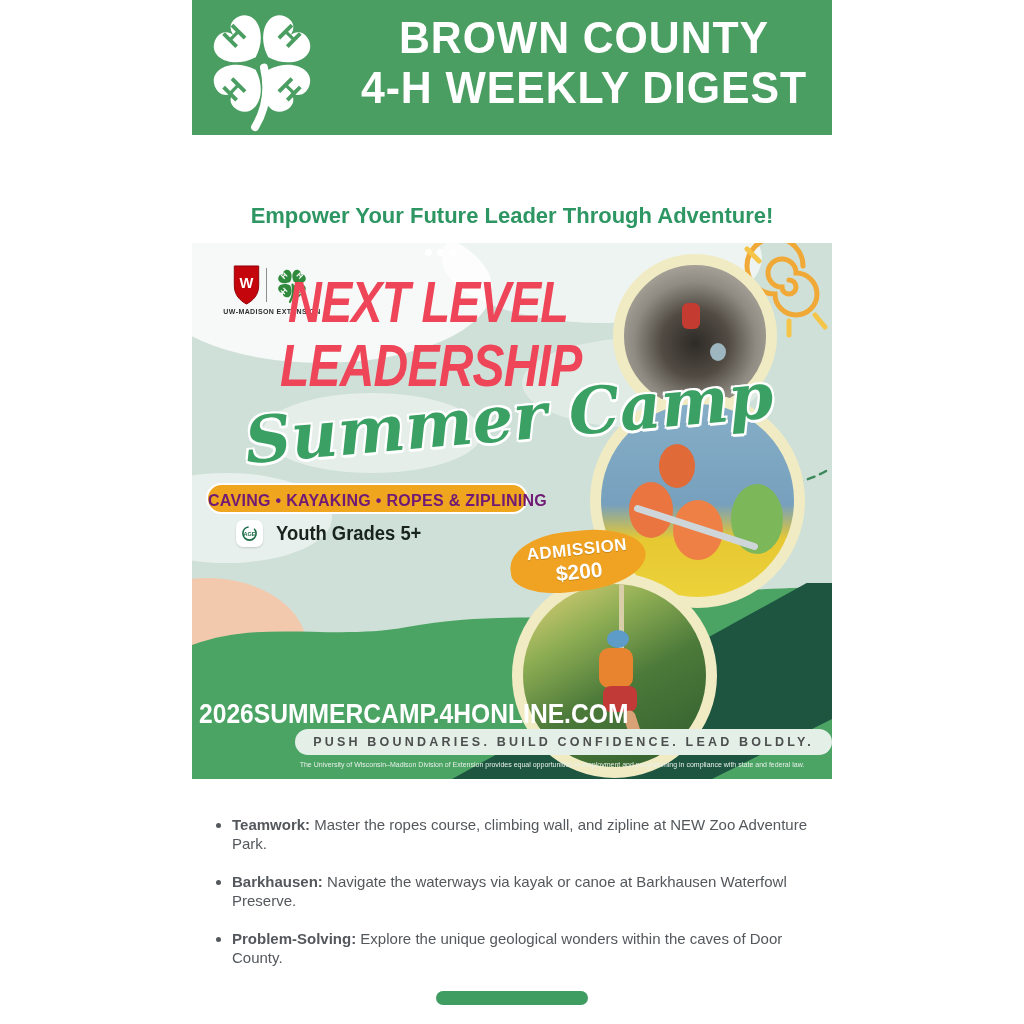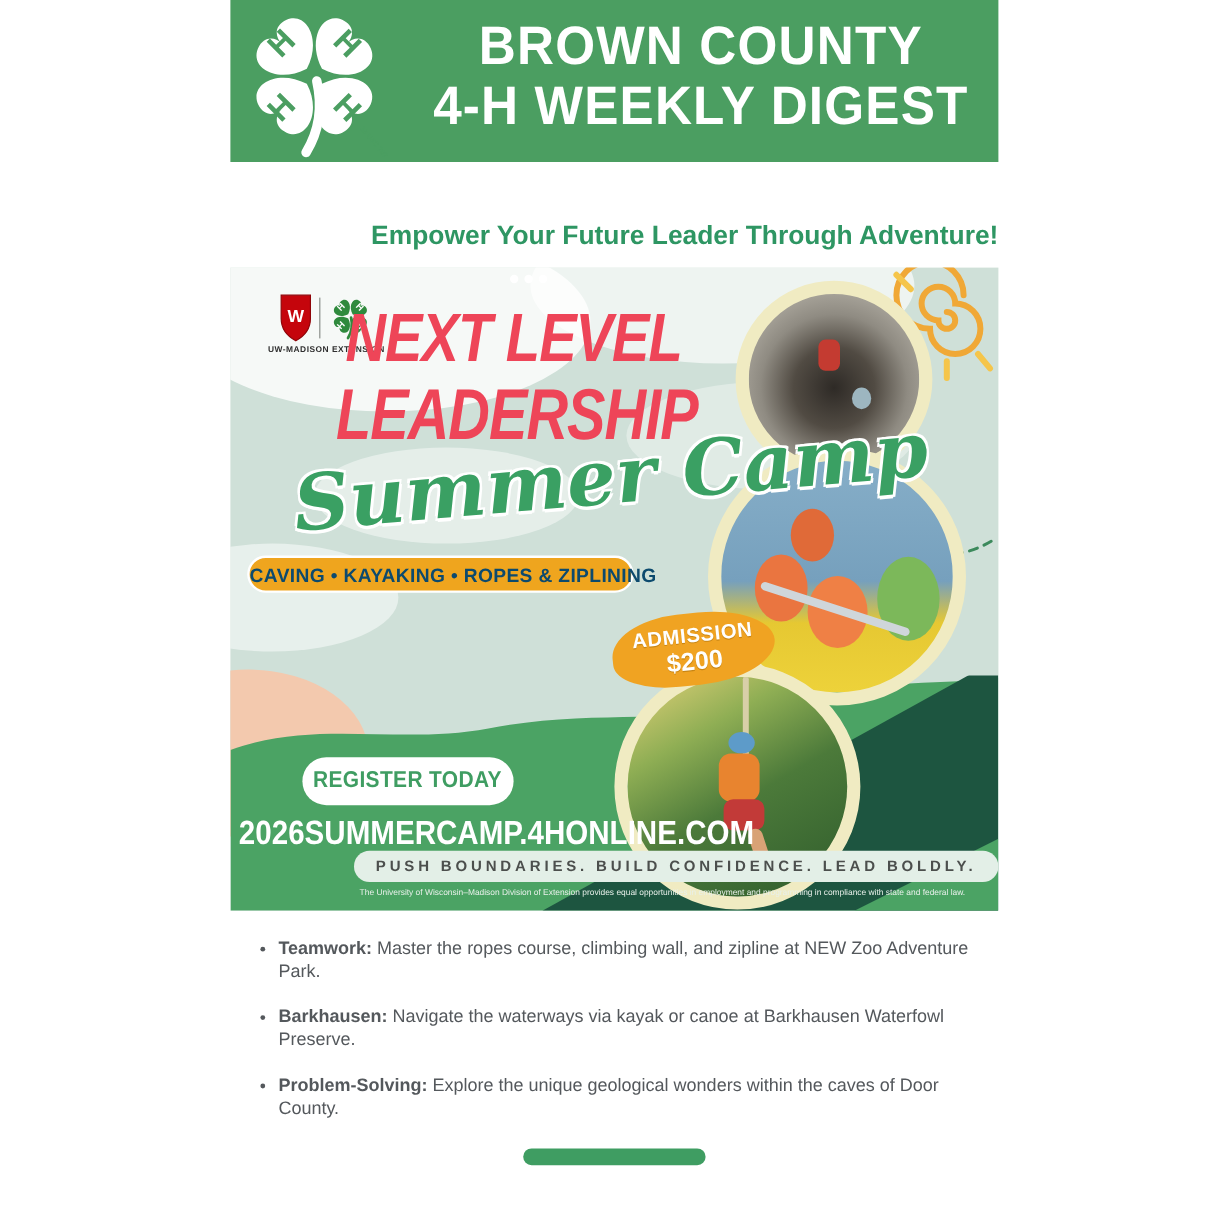--- a/index.html
+++ b/index.html
@@ -8,21 +8,21 @@
   .email { width:640px; margin:0 auto; }
 
   
   .banner { position:relative; height:135px; background:#4b9e61; overflow:hidden; }
   .banner-clover { position:absolute; left:4px; top:2px; }
   .banner-text { position:absolute; left:150px; right:6px; top:13px; text-align:center;
     color:#fff; font-weight:800; font-size:45px; line-height:50px; letter-spacing:1px;
     transform:scaleX(0.95); transform-origin:center; white-space:nowrap; }
 
   
-  .intro { margin-top:48px; text-align:right; }
+  .intro { margin-top:68px; text-align:center; }
   .intro h1 { color:#2e9663; font-size:22px; font-weight:700; }
 
   
   .flyer { position:relative; width:640px; height:536px; margin-top:14px;
     background:#cfe0d8; overflow:hidden; }
   .cloud { position:absolute; background:rgba(255,255,255,.65); border-radius:50%; }
   .dots { position:absolute; left:233px; top:6px; display:flex; gap:5px; }
   .dots span { width:7px; height:7px; border-radius:50%; background:#fff; }
 
   .sun { position:absolute; left:535px; top:-4px; }
@@ -54,21 +54,21 @@
     transform:scaleX(0.82); transform-origin:left; }
   .title2 { position:absolute; left:88px; top:88px; color:#ee4558; font-weight:800;
     font-style:italic; font-size:60px; letter-spacing:-1px; white-space:nowrap;
     transform:scaleX(0.80); transform-origin:left; }
   .script { position:absolute; left:52px; top:136px; width:560px;
     font-family:"DejaVu Serif", serif; font-style:italic; font-weight:700;
     font-size:64px; color:#3aa063; transform:rotate(-5deg); white-space:nowrap;
     text-shadow:-2px -2px 0 #fff, 2px -2px 0 #fff, -2px 2px 0 #fff, 2px 2px 0 #fff, 0 3px 0 #fff; }
 
   .activities { position:absolute; left:14px; top:240px; width:322px; height:31px;
-    background:#efa51e; border-radius:18px; color:#0c4a6e; font-weight:800; font-size:16px;
+    background:#efa51e; border-radius:18px; color:#701a75; font-weight:800; font-size:16px;
     line-height:31px; text-align:center; letter-spacing:.3px; white-space:nowrap;
     border:2px solid #fff; }
 
   .details { position:absolute; left:44px; top:274px; }
   .drow { display:flex; align-items:center; gap:13px; height:33px; }
   .dicon { width:27px; height:27px; background:#fff; border-radius:7px;
     display:flex; align-items:center; justify-content:center;
     box-shadow:0 1px 2px rgba(0,0,0,.15); }
   .dtext { font-size:20px; font-weight:800; color:#17231c; white-space:nowrap;
     transform:scaleX(0.92); transform-origin:left; }
@@ -92,21 +92,21 @@
 
   .tagline { position:absolute; left:103px; top:486px; width:537px; height:26px;
     background:#e3efe7; color:#4c4f4d; font-weight:700; font-size:12.5px; line-height:26px;
     text-align:center; letter-spacing:3.2px; white-space:nowrap;border-radius:13px; }
   .legal { position:absolute; left:90px; top:518px; width:540px; text-align:center;
     color:#e8f0ea; font-size:7px; }
 
   
   .copy { padding:0 10px; color:#54585c; font-size:15px; line-height:19px; }
   .copy p { margin-top:14px; }
-  .copy ul { margin:22px 0 0 0; padding-left:30px; }
+  .copy ul { margin:36px 0 0 0; padding-left:30px; }
   .copy li { margin-bottom:19px; }
   .copy strong { font-weight:700; }
 
   .cta { display:block; margin:24px auto 0; width:152px; height:14px;
     background:#3f9d62; border:none; border-radius:7px; cursor:pointer; }
 
   svg text { font-family:"Liberation Sans", sans-serif; }
 </style>
 </head>
 <body>
@@ -238,30 +238,36 @@
       <div class="logo-text">UW-MADISON EXTENSION</div>
     </div>
 
     <div class="title1">NEXT LEVEL</div>
     <div class="title2">LEADERSHIP</div>
     <div class="script">Summer Camp</div>
 
     <div class="activities">CAVING • KAYAKING • ROPES &amp; ZIPLINING</div>
 
     <div class="details">
+      <div class="drow">
+        <span class="dicon">
+          <svg width="17" height="17" viewBox="0 0 17 17">
+            <circle cx="8.5" cy="8.5" r="6.6" fill="none" stroke="#1d6b46" stroke-width="1.6" stroke-dasharray="30 6"></circle>
+            <text x="8.5" y="11" text-anchor="middle" fill="#1d6b46" font-size="5.6" font-weight="bold">AGE</text>
+          </svg>
+        </span>
+        <span class="dtext">Youth Grades 5+</span>
+      </div>
     </div>
 
     <div class="admission">
       <div class="a1">ADMISSION</div>
       <div class="a2">$200</div>
     </div>
 
-    <div class="register">
-      <span class="register-inner">REGISTER TODAY</span>
-    </div>
     <div class="flyer-url">2026SUMMERCAMP.4HONLINE.COM</div>
 
     <div class="tagline">PUSH BOUNDARIES. BUILD CONFIDENCE. LEAD BOLDLY.</div>
     <div class="legal">The University of Wisconsin–Madison Division of Extension provides equal opportunities in employment and programming in compliance with state and federal law.</div>
   </div>
 
   <div class="copy">
     <ul>
       <li><strong>Teamwork:</strong><span> Master the ropes course, climbing wall, and zipline at NEW Zoo Adventure Park.</span></li>
       <li><strong>Barkhausen:</strong><span> Navigate the waterways via kayak or canoe at Barkhausen Waterfowl Preserve.</span></li>

